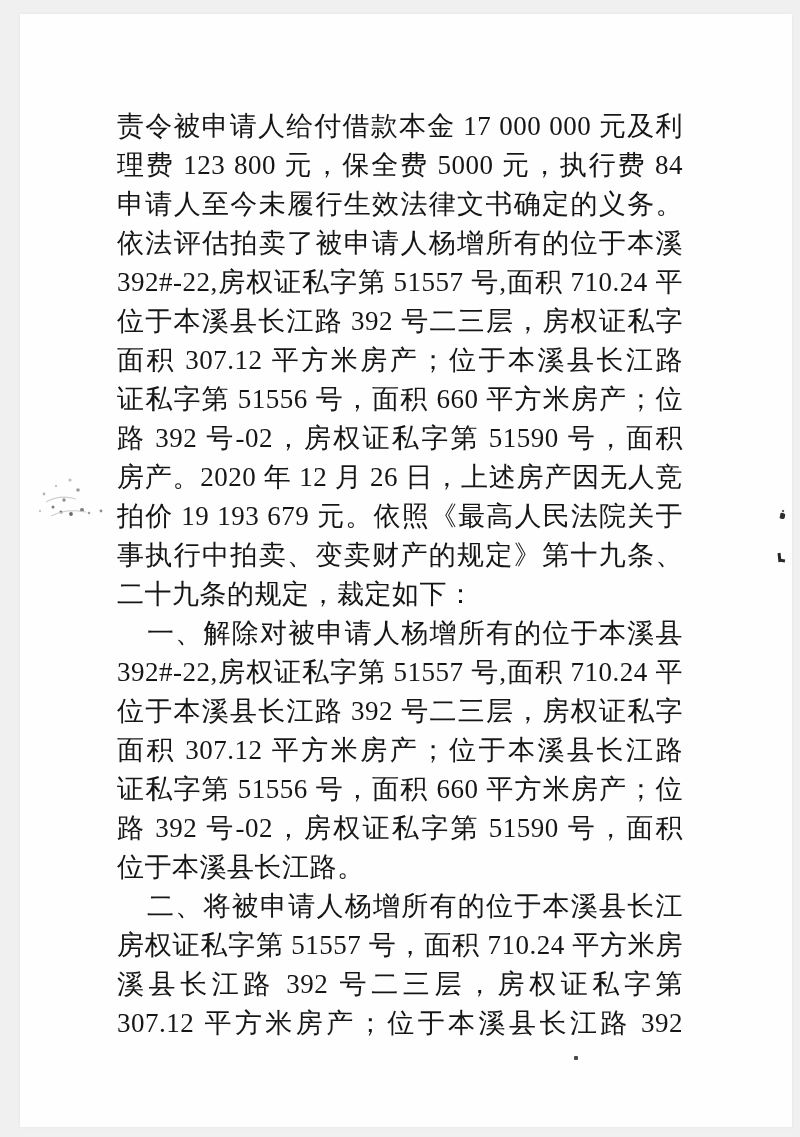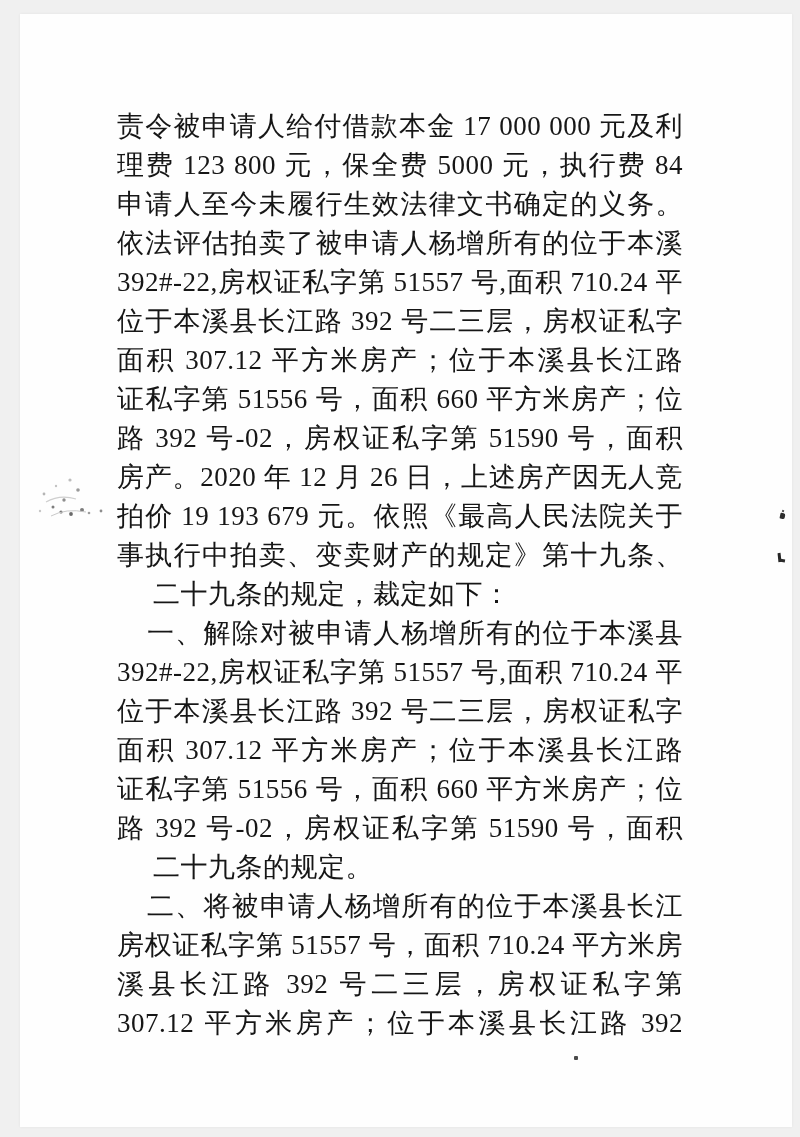--- a/index.html
+++ b/index.html
@@ -40,21 +40,20 @@
   .line {
     height: 39px;
     overflow: hidden;
     text-align: justify;
     text-align-last: justify;
     text-justify: inter-character;
   }
   .line.no-justify {
     text-align: left;
     text-align-last: left;
-    margin-left: 36px;
   }
   .line.indent {
     text-indent: 30px;
   }
   
   .smudge {
     position: absolute;
     left: 6px;
     top: 452px;
     width: 90px;
@@ -133,21 +132,21 @@
       <div class="line">房产。2020 年 12 月 26 日，上述房产因无人竞买而流拍，流</div>
       <div class="line">拍价 19 193 679 元。依照《最高人民法院关于人民法院民</div>
       <div class="line">事执行中拍卖、变卖财产的规定》第十九条、第二十三条、</div>
       <div class="line no-justify">二十九条的规定，裁定如下：</div>
       <div class="line indent">一、解除对被申请人杨增所有的位于本溪县长江路</div>
       <div class="line">392#-22,房权证私字第 51557 号,面积 710.24 平方米房产；</div>
       <div class="line">位于本溪县长江路 392 号二三层，房权证私字第 51558 号，</div>
       <div class="line">面积 307.12 平方米房产；位于本溪县长江路 392 号，房权</div>
       <div class="line">证私字第 51556 号，面积 660 平方米房产；位于本溪县长江</div>
       <div class="line">路 392 号-02，房权证私字第 51590 号，面积 25.33 平方米</div>
-      <div class="line no-justify">二十九条的规定。</div>
+      <div class="line no-justify">位于本溪县长江路。</div>
       <div class="line indent">二、将被申请人杨增所有的位于本溪县长江路 392#-22，</div>
       <div class="line">房权证私字第 51557 号，面积 710.24 平方米房产；位于本</div>
       <div class="line">溪县长江路 392 号二三层，房权证私字第 51558 号，面积</div>
       <div class="line">307.12 平方米房产；位于本溪县长江路 392 号，房权证私字</div>
     </div>
 
     <svg class="smudge" viewBox="0 0 90 66" xmlns="http://www.w3.org/2000/svg">
       <circle cx="18" cy="28" r="1.4" fill="#b5b5b5"></circle>
       <circle cx="30" cy="20" r="1.2" fill="#c3c3c3"></circle>
       <circle cx="44" cy="14" r="1.6" fill="#bdbdbd"></circle>

